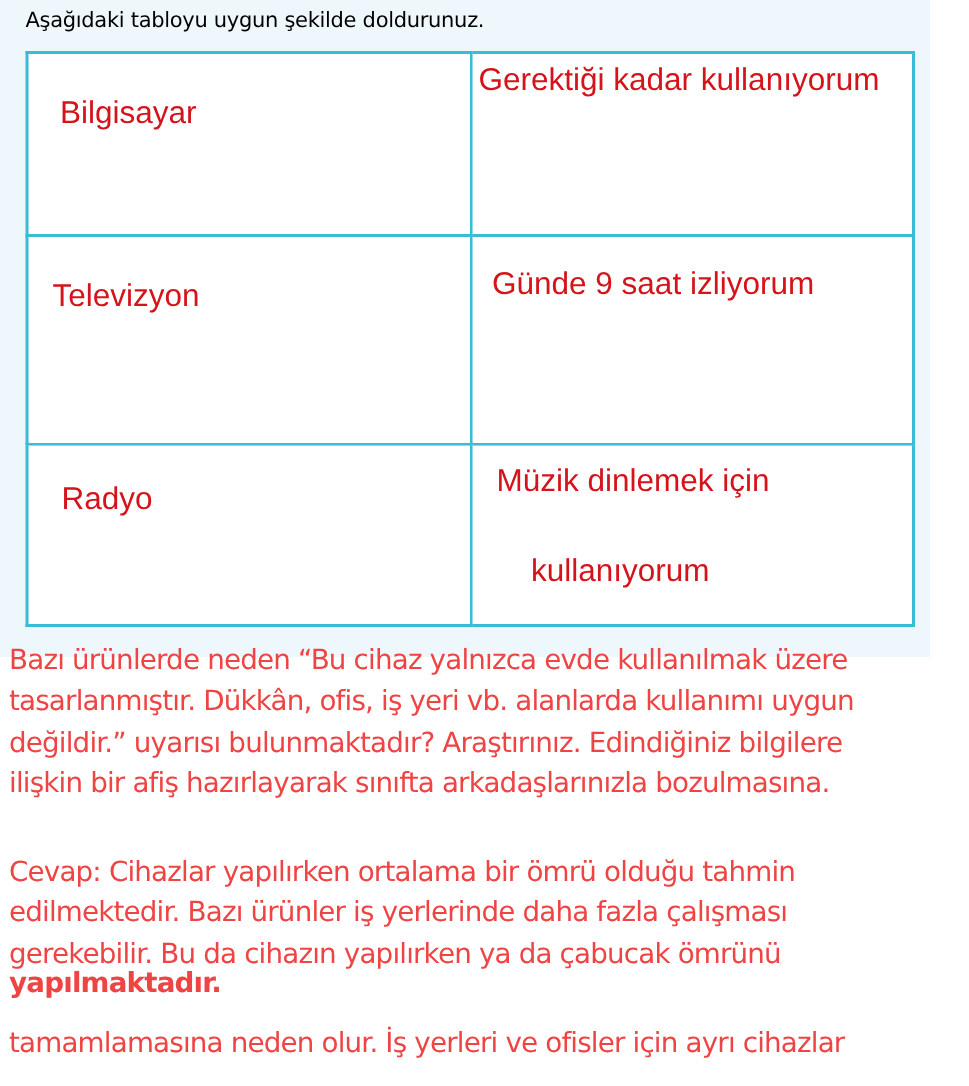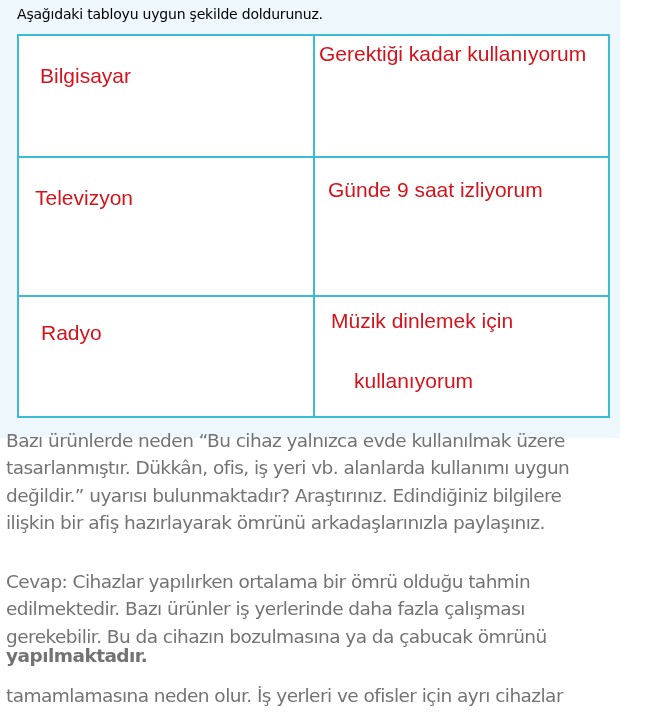--- a/index.html
+++ b/index.html
@@ -6,21 +6,21 @@
   body { width:646px; height:724px; position:relative; overflow:hidden; font-family:"Liberation Sans", sans-serif; }
   .panel { position:absolute; left:0; top:0; width:620px; height:438px; background:#eef8fc; }
   .instruction { position:absolute; left:17px; top:6px; font-size:14px; color:#000000; font-family:"DejaVu Sans", sans-serif; letter-spacing:-0.2px; }
   table.grid { position:absolute; left:17px; top:34px; width:591px; height:384px; border-collapse:collapse; table-layout:fixed; }
   table.grid td, table.grid th { border:2px solid #3bbcd6; padding:0; vertical-align:top; position:relative; }
   table.grid th { background:#e6f6fb; height:50px; font-family:"DejaVu Sans", sans-serif; font-size:12px; font-weight:bold; color:#333; text-align:center; vertical-align:middle; line-height:22px; }
   table.grid td { background:#ffffff; }
   col.c1 { width:296px; }
   col.c2 { width:295px; }
   .hw { position:absolute; color:#d4131b; font-size:21px; white-space:nowrap; font-family:"Liberation Sans", sans-serif; }
-  .red { position:absolute; left:6px; color:#737373; font-size:18.5px; line-height:27.3px; font-family:"DejaVu Sans", sans-serif; letter-spacing:-0.55px; }
+  .red { position:absolute; left:6px; color:#ef4444; font-size:18.5px; line-height:27.3px; font-family:"DejaVu Sans", sans-serif; letter-spacing:-0.55px; }
 </style>
 </head>
 <body>
 
 <div class="panel"></div>
 <div class="instruction">Aşağıdaki tabloyu uygun şekilde doldurunuz.</div>
 
 <table class="grid">
   <colgroup>
       <col class="c1">
@@ -52,22 +52,22 @@
       <span class="hw" style="left:39px;top:44px;margin-top:28px;">kullanıyorum</span>
     </td>
   </tr>
 </tbody>
   </table>
 
 <div>
   <div class="red" style="top:427px;">Bazı ürünlerde neden “Bu cihaz yalnızca evde kullanılmak üzere</div>
   <div class="red" style="top:454px;">tasarlanmıştır. Dükkân, ofis, iş yeri vb. alanlarda kullanımı uygun</div>
   <div class="red" style="top:482px;">değildir.” uyarısı bulunmaktadır? Araştırınız. Edindiğiniz bilgilere</div>
-  <div class="red" style="top:509px;">ilişkin bir afiş hazırlayarak ömrünü arkadaşlarınızla paylaşınız.</div>
+  <div class="red" style="top:509px;">ilişkin bir afiş hazırlayarak sınıfta arkadaşlarınızla bozulmasına.</div>
 </div>
 
 <div>
   <div class="red" style="top:568px;">Cevap: Cihazlar yapılırken ortalama bir ömrü olduğu tahmin</div>
   <div class="red" style="top:595px;">edilmektedir. Bazı ürünler iş yerlerinde daha fazla çalışması</div>
-  <div class="red" style="top:623px;">gerekebilir. Bu da cihazın bozulmasına ya da çabucak ömrünü</div>
+  <div class="red" style="top:623px;">gerekebilir. Bu da cihazın yapılırken ya da çabucak ömrünü</div>
   <div class="red" style="top:650px;margin-top:32px;">tamamlamasına neden olur. İş yerleri ve ofisler için ayrı cihazlar</div>
   <div class="red" style="top:642px;font-weight:bold;">yapılmaktadır.</div>
 </div>
 
 </body></html>

